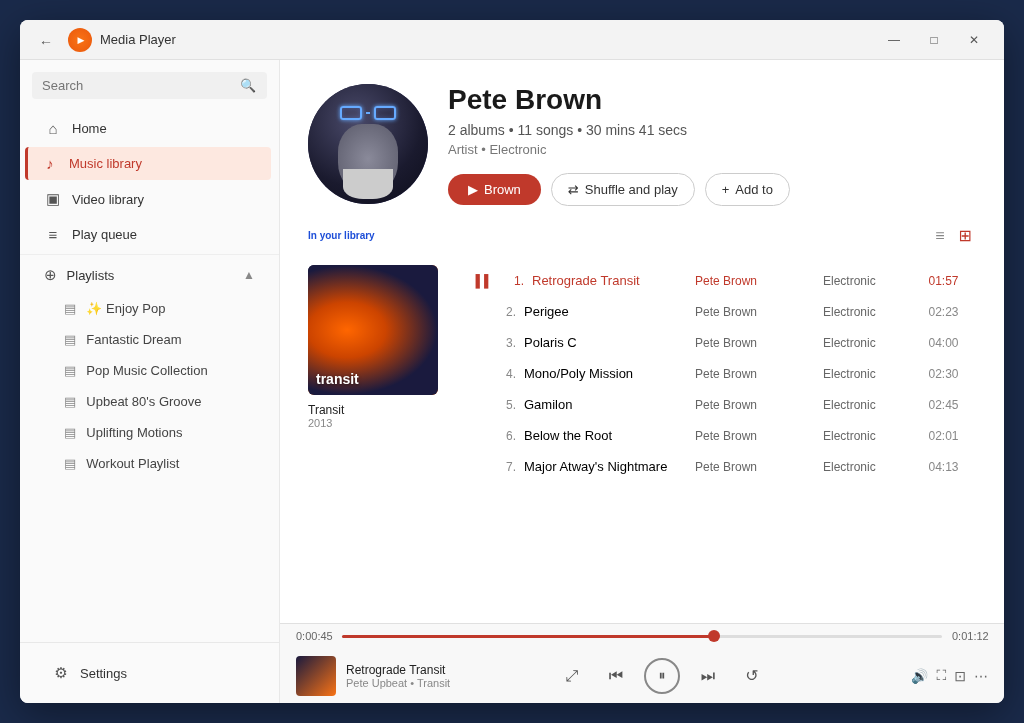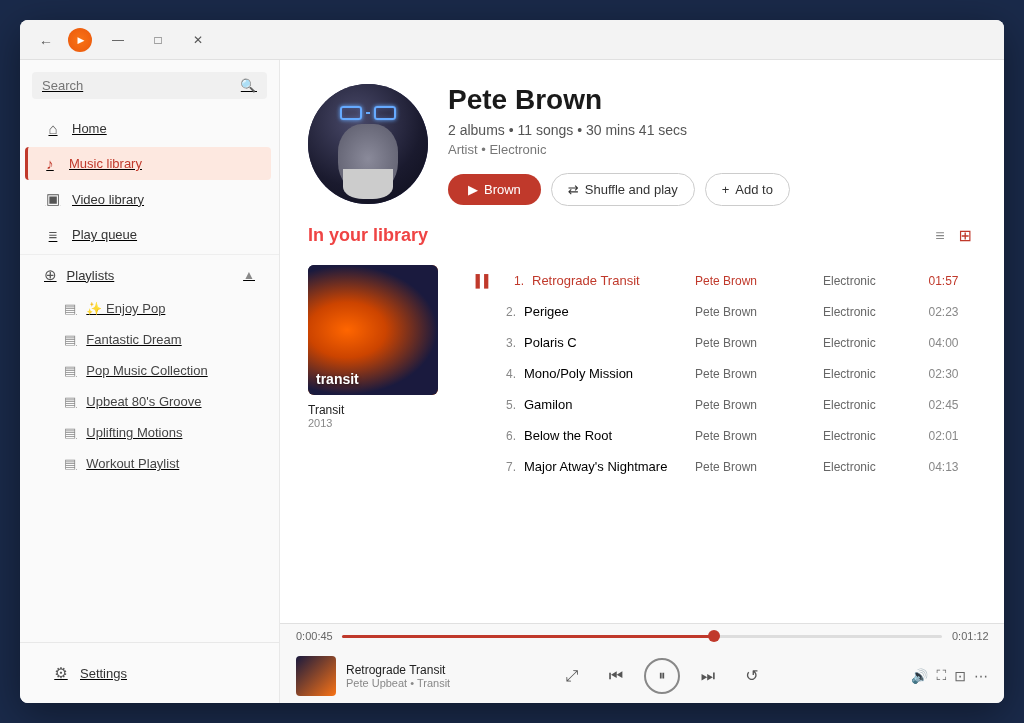--- a/index.html
+++ b/index.html
@@ -75,21 +75,20 @@
       overflow: hidden;
     }
     .sidebar {
       width: 260px;
       background: #fafafa;
       border-right: 1px solid #e8e8e8;
       display: flex;
       flex-direction: column;
       flex-shrink: 0;
       overflow-y: auto;
-      text-decoration: underline;
     }
     .search-box {
       margin: 12px;
       display: flex;
       align-items: center;
       background: #f0f0f0;
       border-radius: 4px;
       padding: 6px 10px;
       gap: 6px;
     }
@@ -228,21 +227,21 @@
       cursor: pointer; font-size: 13px; color: #333;
     }
     .library-section {
       flex: 1; overflow-y: auto;
       padding: 0 28px 16px;
     }
     .library-header {
       display: flex; align-items: center; justify-content: space-between;
       margin-bottom: 16px;
     }
-    .library-title { font-size: 18px; font-weight: 600; color: #ef4444; }
+    .library-title { font-size: 10px; font-weight: 600; color: #1d4ed8; }
     .view-controls { display: flex; gap: 6px; }
     .view-btn {
       background: none; border: none;
       cursor: pointer; padding: 4px;
       color: #888; font-size: 16px;
     }
     .view-btn.active { color: #c0392b; }
     .album-card {
       width: 130px; flex-shrink: 0; cursor: pointer;
     }
@@ -349,20 +348,21 @@
     .divider { border: none; border-top: 1px solid #eee; margin: 2px 0; }
   </style>
 </head>
 <body>
 
 <div class="window">
 
   <div class="titlebar">
     <button class="titlebar-back">←</button>
     <div class="titlebar-logo"></div>
+    <span class="titlebar-title">Media Player</span>
     <div class="titlebar-controls">
       <button class="titlebar-btn">—</button>
       <button class="titlebar-btn">□</button>
       <button class="titlebar-btn close">✕</button>
     </div>
   </div>
 
   <div class="main-content">
 
     <div class="sidebar">

